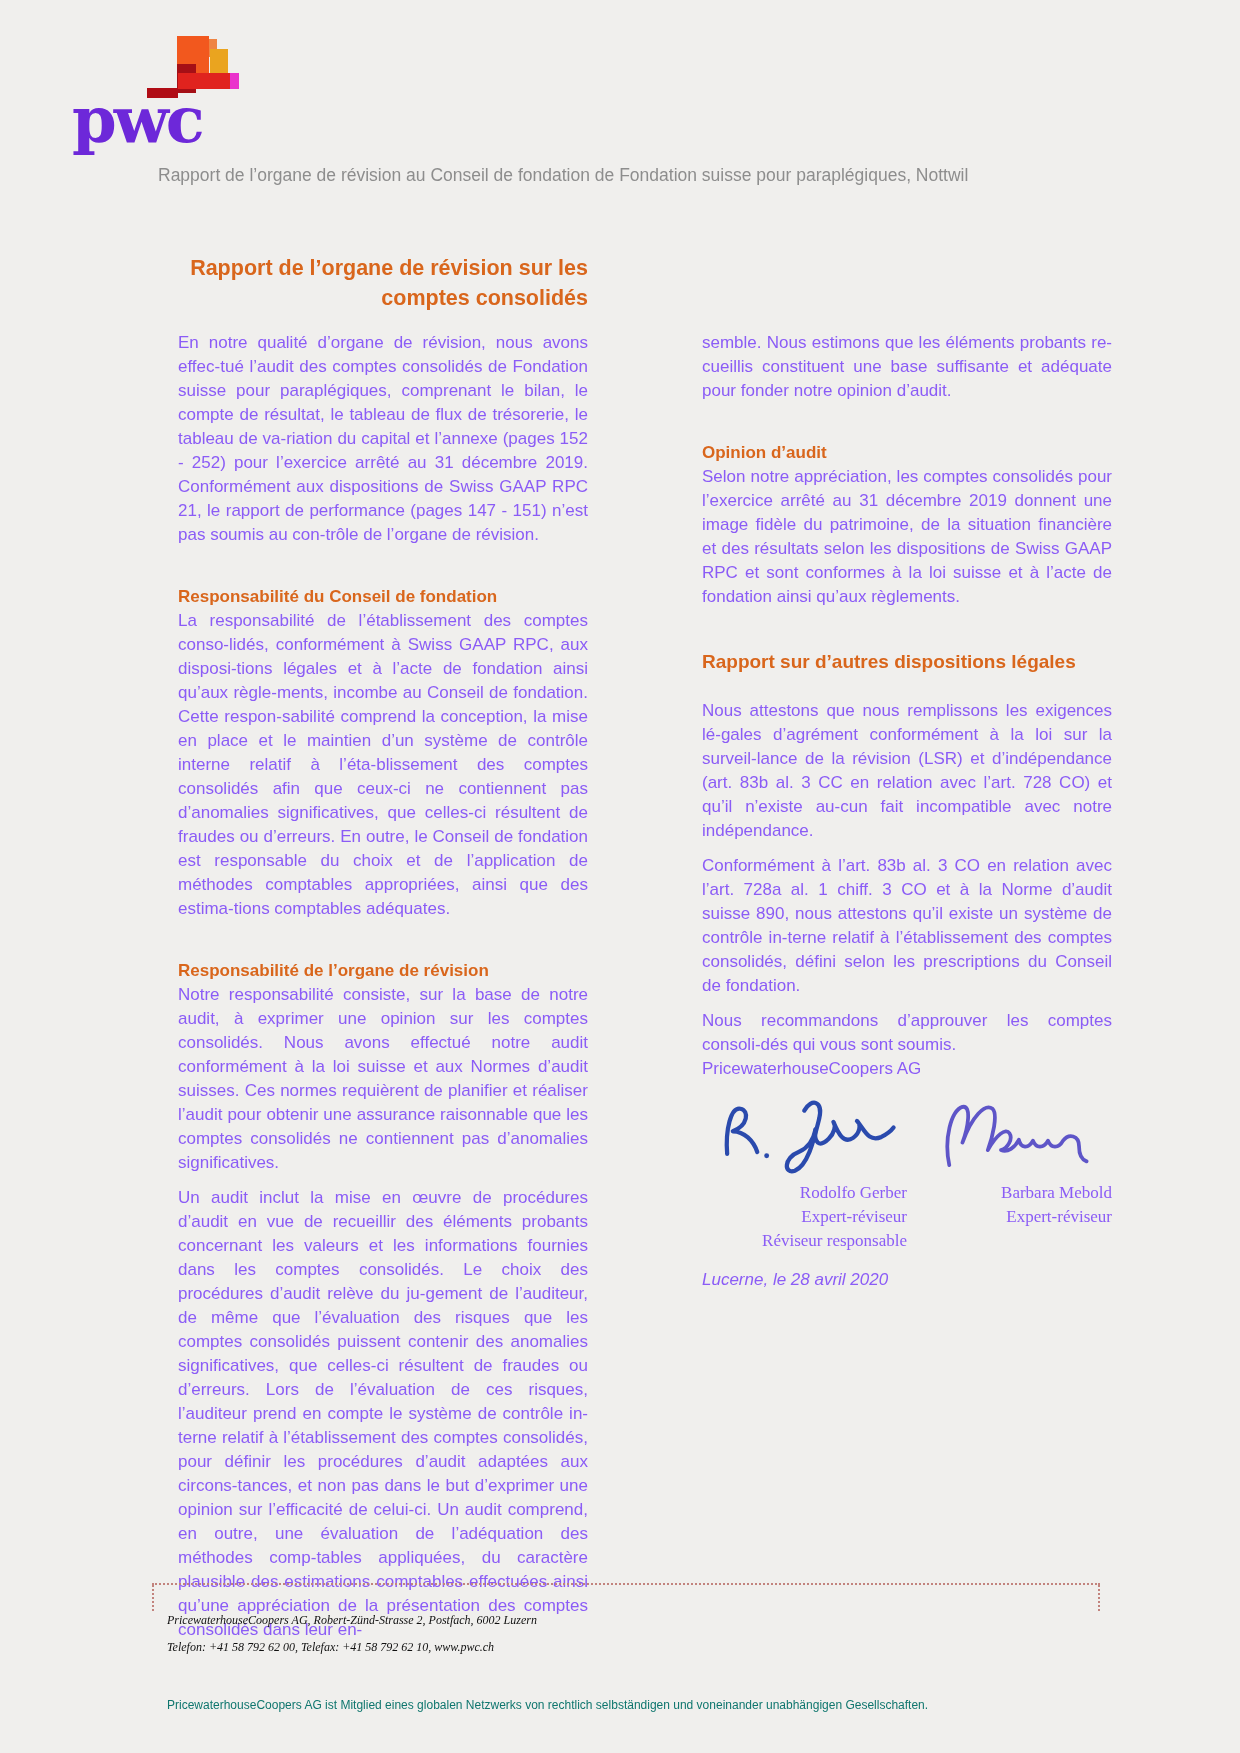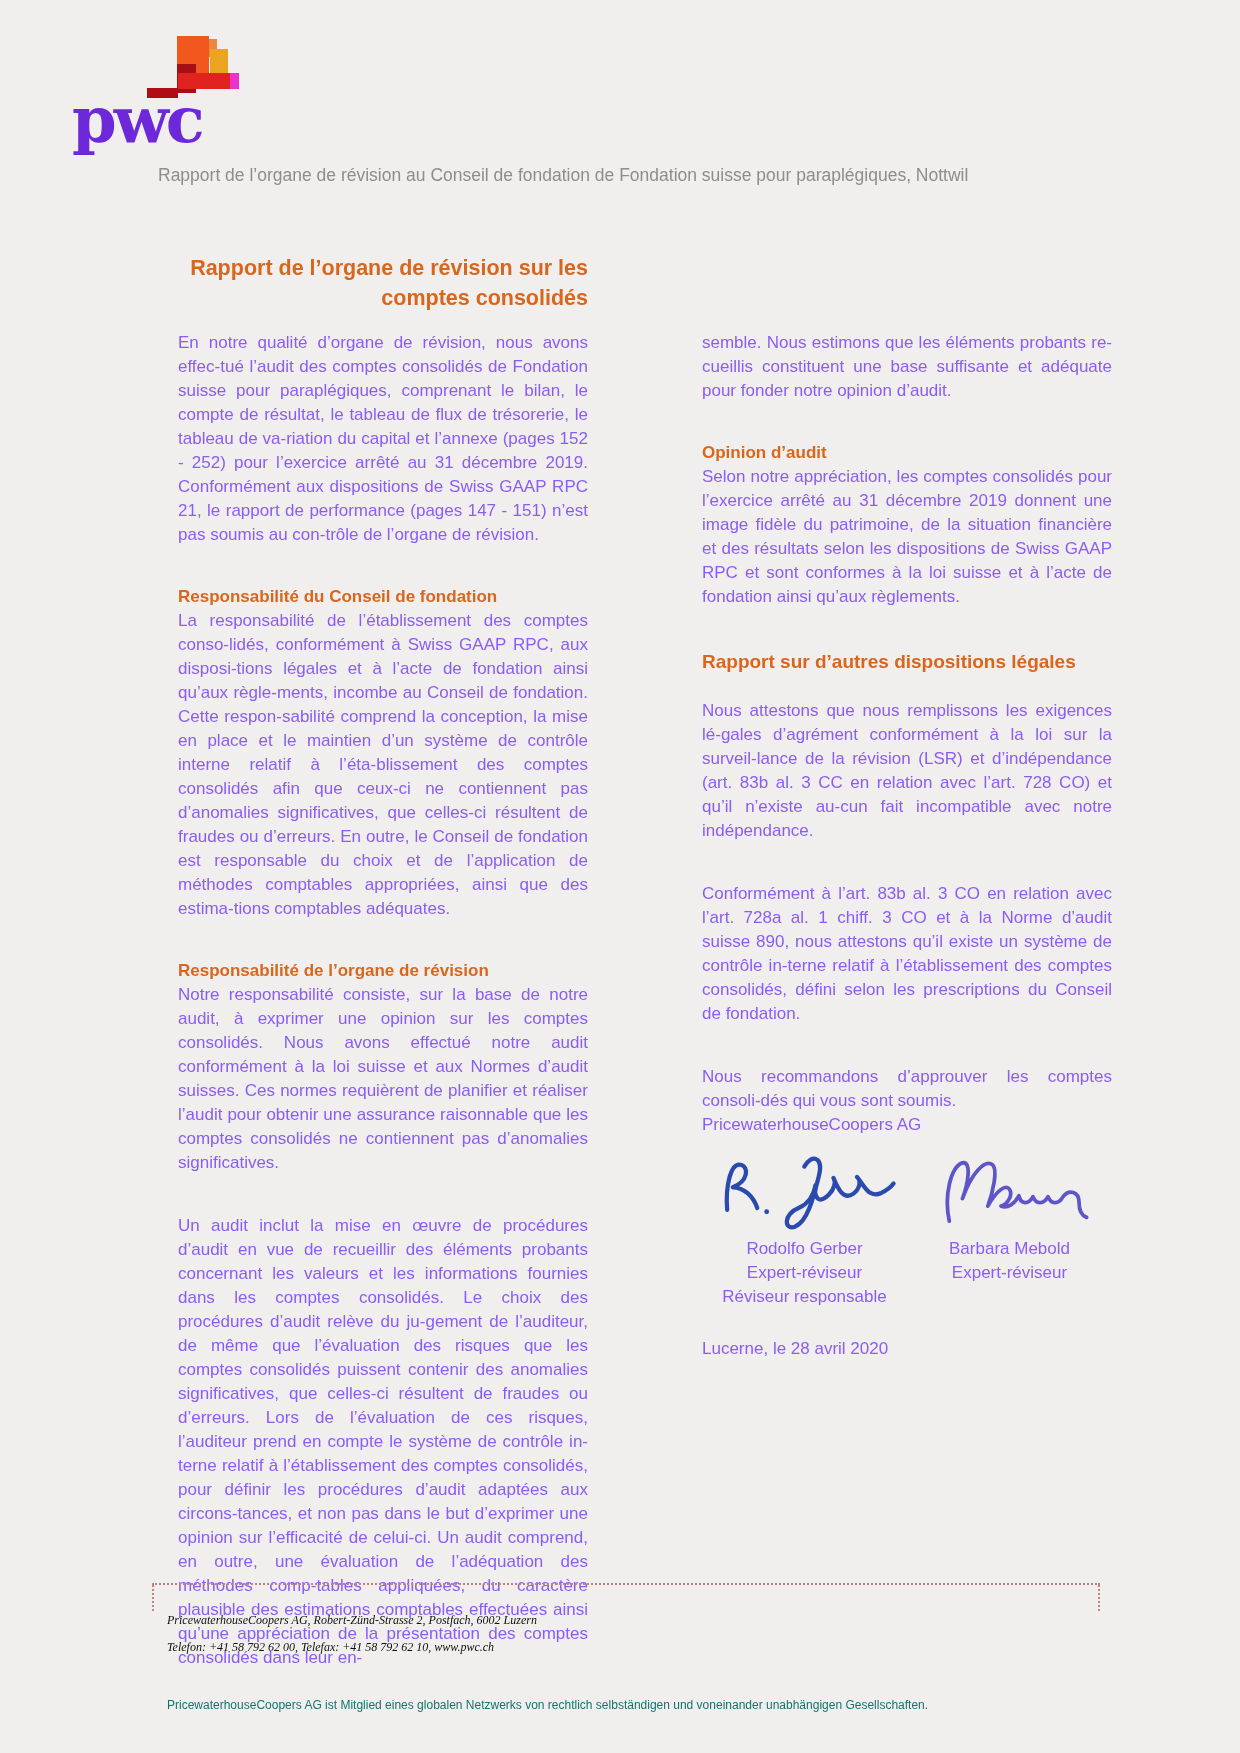--- a/index.html
+++ b/index.html
@@ -33,43 +33,43 @@
   }
   
   .columns {
     position:absolute; left:178px; top:253px;
     display:grid; grid-template-columns:410px 410px; column-gap:114px;
   }
   .col { width:410px; }
   .col p {
     font-size:17px; line-height:24px; text-align:justify; color:#8b5cf6;
   }
-  .para-gap { margin-top:39px; }
+  .para-gap { margin-top:11px; }
   h1.report-title {
     font-size:21.5px; line-height:30px; font-weight:bold;
     color:#d9661c; margin-bottom:18px; text-align:right;
   }
   h3.section-heading {
     font-size:17px; line-height:24px; font-weight:bold;
     color:#d9661c; margin-top:38px;
   }
   h2.legal-heading {
     font-size:19px; line-height:26px; font-weight:bold;
     color:#d9661c; margin:40px 0 24px 0;
   }
   .rightcol { padding-top:78px; }
   .firm-name { }
   
   .sig-row { display:flex; margin-top:12px; height:88px; }
   .sig1 { margin-left:12px; }
   .sig2 { margin-left:36px; margin-top:4px; }
   .names-row { display:flex; }
   .name-block { width:225px; font-size:17px; line-height:24px; text-align:left; }
-  .name-block p { text-align:center; }
-  .dateline { margin-top:28px; text-align:left; }
+  .name-block p { text-align:right;font-family:Liberation Serif, serif; }
+  .dateline { margin-top:15px; text-align:left;font-style:italic; }
   
   .footer {
     position:absolute; left:152px; top:1583px; width:948px;
     border-top:2px dotted #c2837d;
   }
   .footer::before {
     content:""; position:absolute; left:0; top:0;
     height:26px; border-left:2px dotted #c2837d;
   }
   .footer::after {

